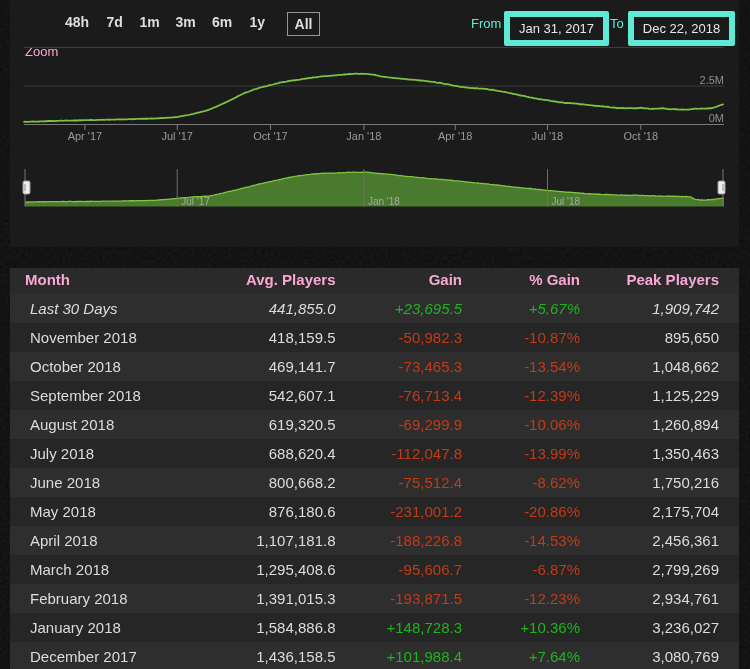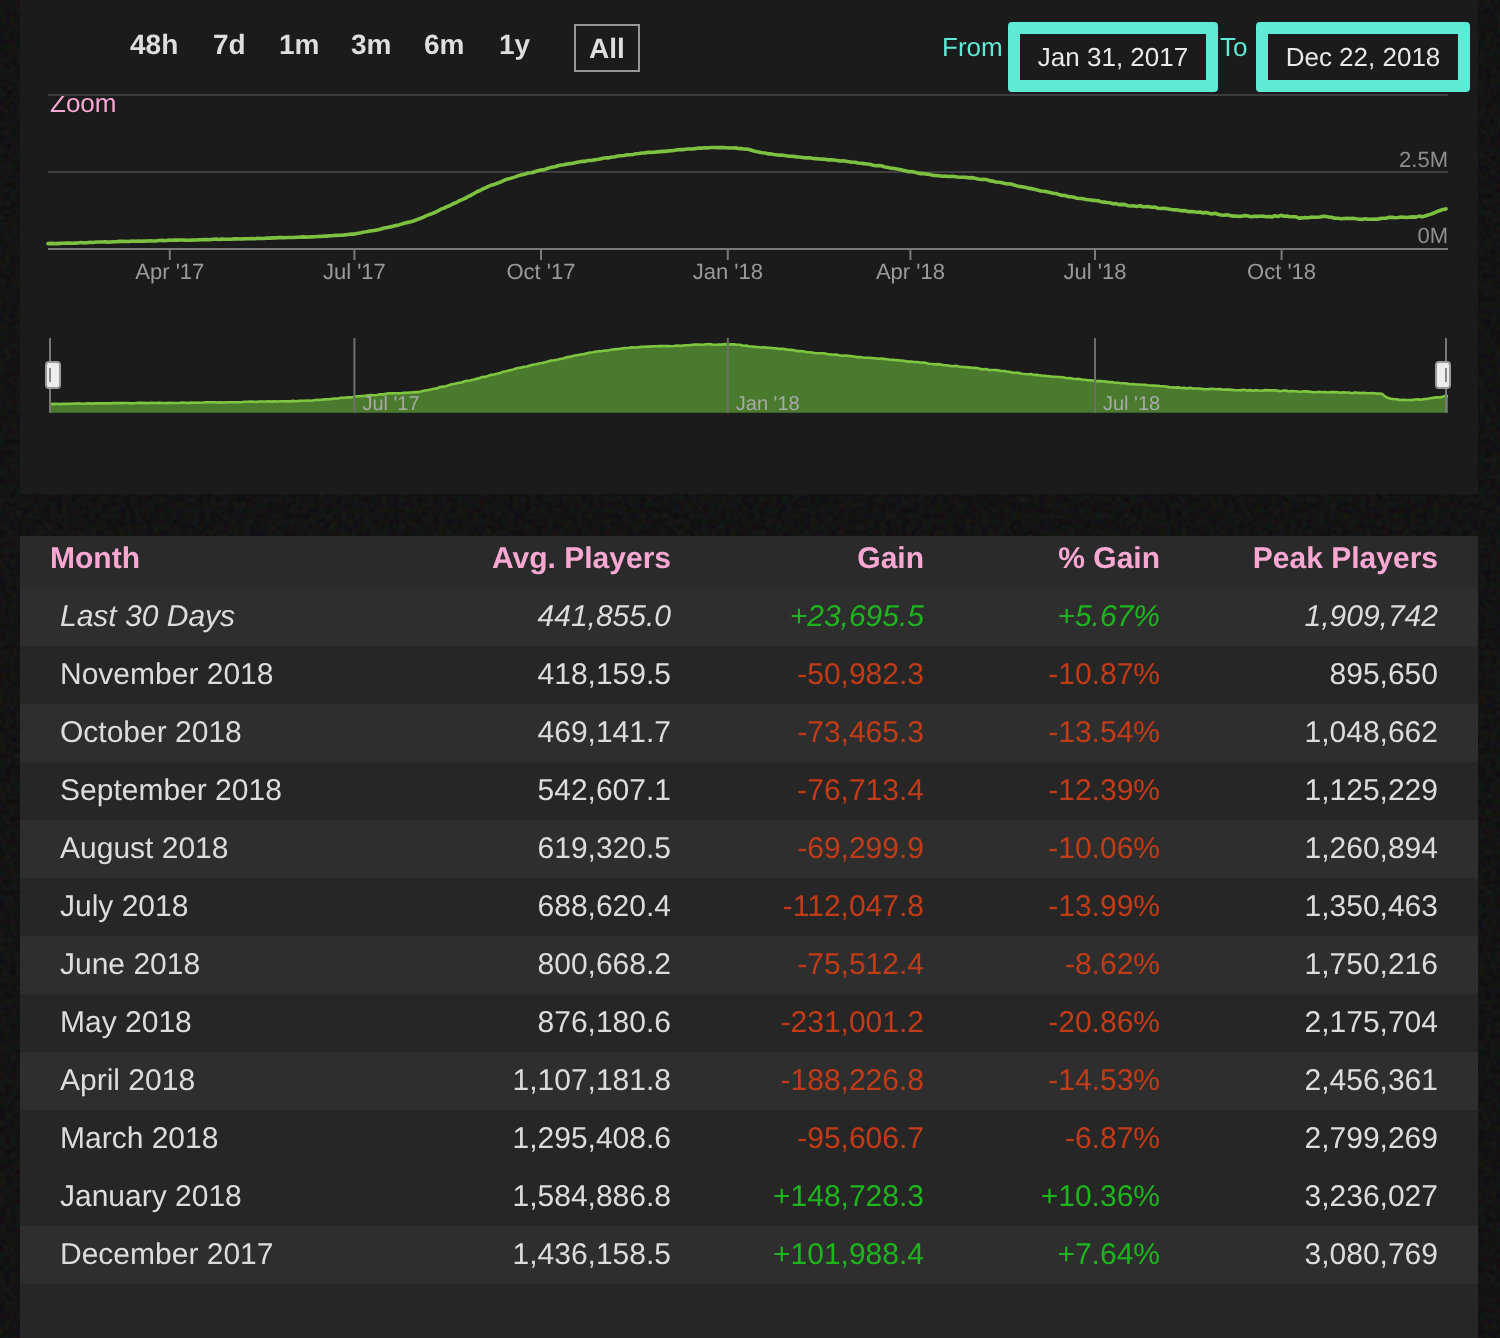--- a/index.html
+++ b/index.html
@@ -174,20 +174,27 @@
           <td class="c4 neg">-14.53%</td>
           <td class="c5">2,456,361</td>
         </tr>
 <tr class="even">
           <td class="c1">March 2018</td>
           <td class="c2">1,295,408.6</td>
           <td class="c3 neg">-95,606.7</td>
           <td class="c4 neg">-6.87%</td>
           <td class="c5">2,799,269</td>
         </tr>
+<tr class="odd">
+          <td class="c1">February 2018</td>
+          <td class="c2">1,391,015.3</td>
+          <td class="c3 neg">-193,871.5</td>
+          <td class="c4 neg">-12.23%</td>
+          <td class="c5">2,934,761</td>
+        </tr>
 <tr class="even">
           <td class="c1">January 2018</td>
           <td class="c2">1,584,886.8</td>
           <td class="c3 pos">+148,728.3</td>
           <td class="c4 pos">+10.36%</td>
           <td class="c5">3,236,027</td>
         </tr>
 <tr class="odd">
           <td class="c1">December 2017</td>
           <td class="c2">1,436,158.5</td>

